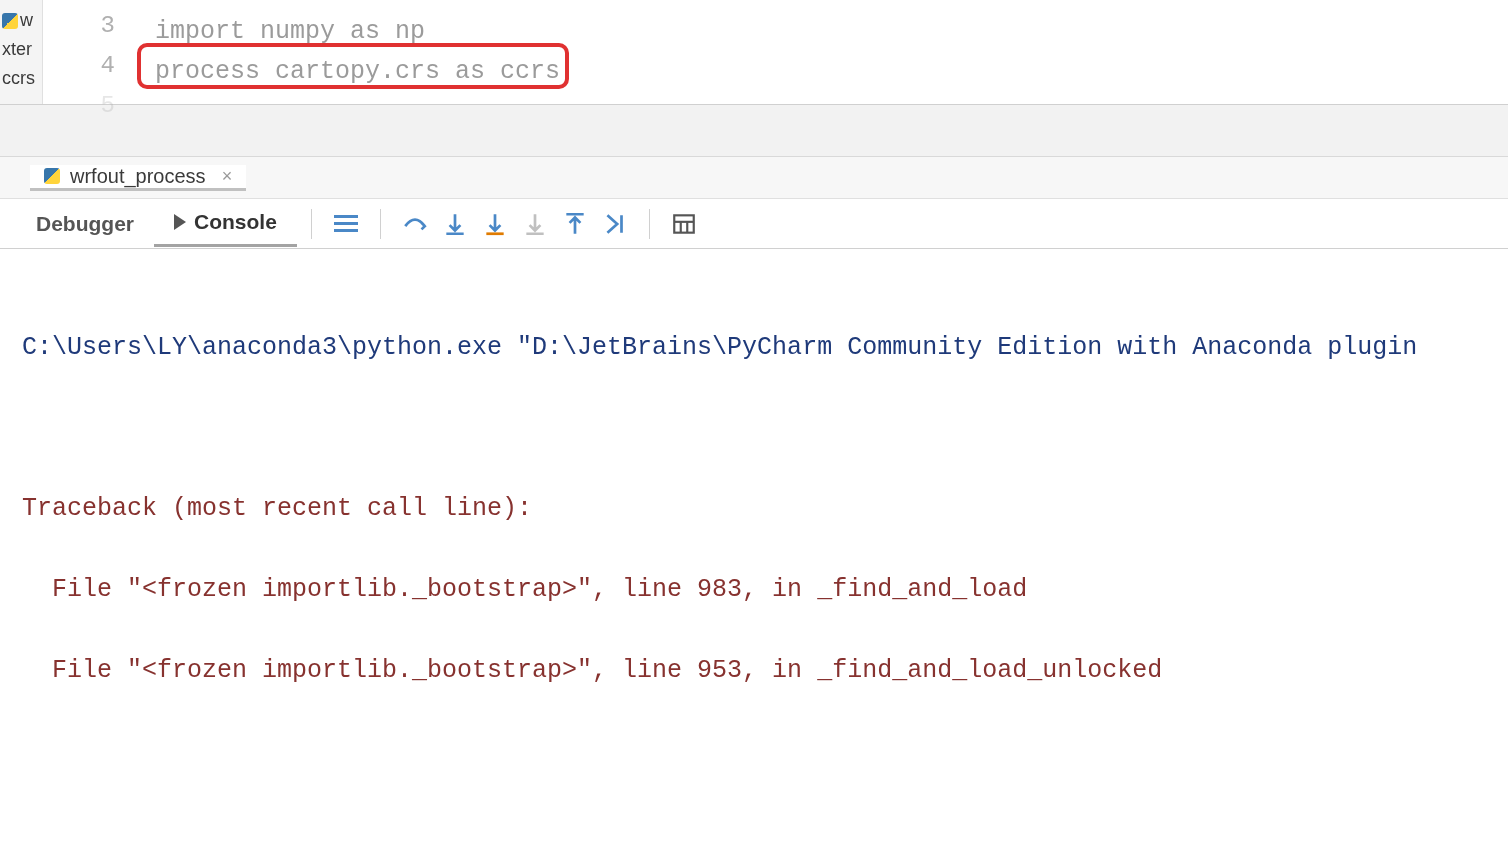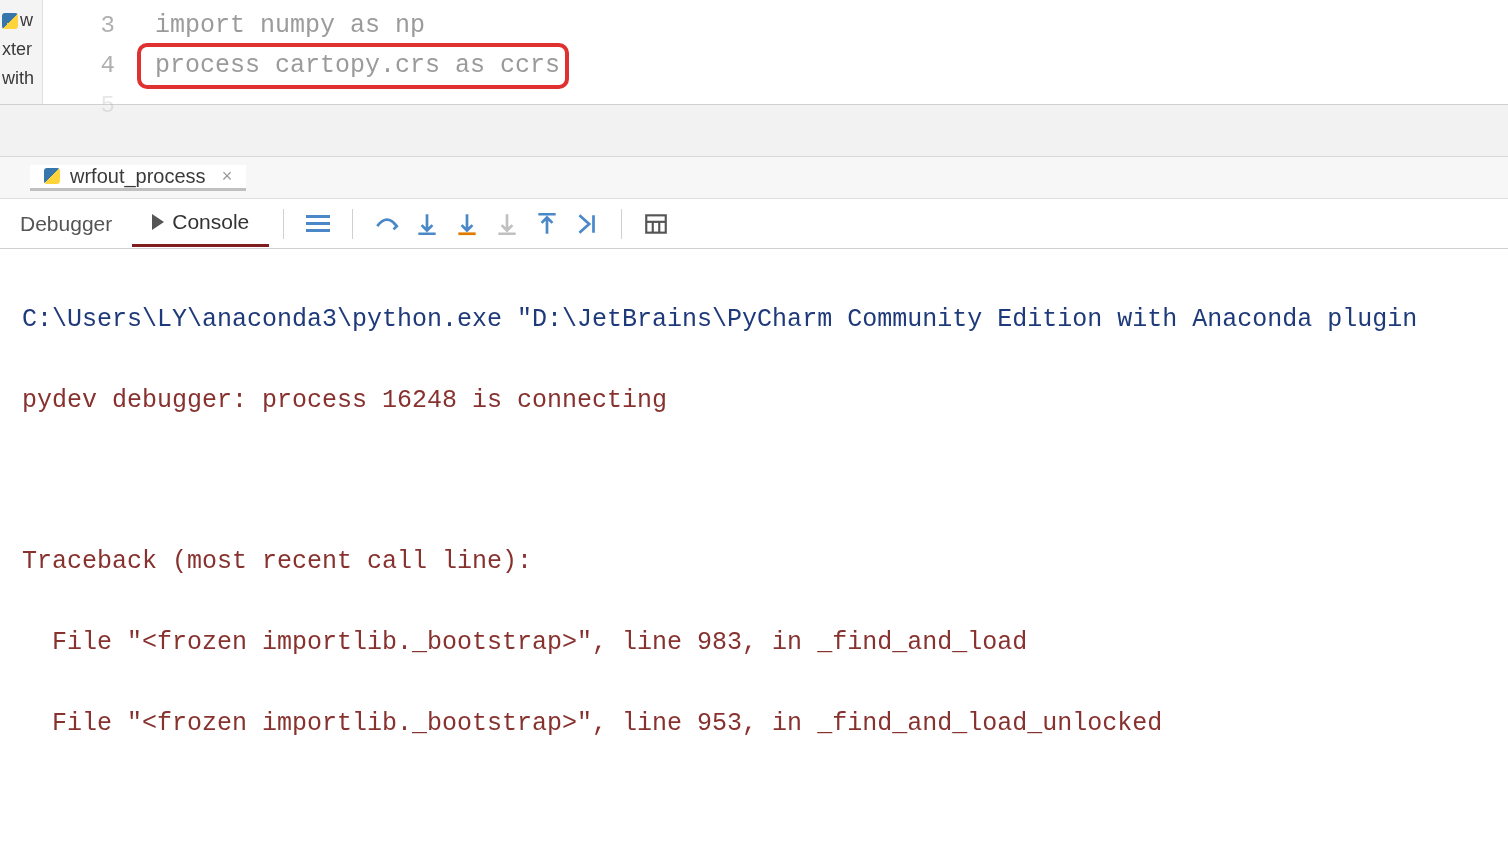--- a/index.html
+++ b/index.html
@@ -41,21 +41,21 @@
   background: #ffffff;
   color: #b0b0b0;
   font-size: 24px;
   text-align: right;
   padding-right: 28px;
   padding-top: 6px;
 }
 .gutter div { height: 40px; line-height: 40px; }
 .code-area {
   flex: 1;
-  padding-top: 6px;
+  padding-top: 12px;
   font-size: 25px;
   color: #9b9b9b;
   position: relative;
 }
 .code-line { height: 40px; line-height: 40px; white-space: pre; padding-left: 12px; }
 .redbox {
   border: 4px solid #e03131;
   border-radius: 10px;
   position: absolute;
   left: -6px;
@@ -93,32 +93,33 @@
 }
 .run-tab .close { color: #999; font-size: 18px; margin-left: 8px; }
 
 
 .toolbar {
   display: flex;
   align-items: center;
   height: 50px;
   background: #ffffff;
   border-bottom: 1px solid #d0d0d0;
-  padding-left: 0;
+  padding-left: 16px;
   gap: 0;
+  font-weight: bold;
 }
 .tool-tab {
   font-size: 21px;
   color: #555;
   padding: 10px 20px;
   display: flex;
   align-items: center;
   gap: 8px;
 }
-.tool-tab.active { border-bottom: 3px solid #7f1d1d; color: #333; }
+.tool-tab.active { border-bottom: 3px solid #a3a3a3; color: #333; }
 .play-icon {
   width: 0; height: 0;
   border-left: 12px solid #555;
   border-top: 8px solid transparent;
   border-bottom: 8px solid transparent;
   display: inline-block;
 }
 .sep { width: 1px; height: 30px; background: #d0d0d0; margin: 0 14px; }
 .tbtn {
   width: 40px; height: 40px;
@@ -135,32 +136,32 @@
 .arrow-svg { width: 26px; height: 26px; }
 
 
 .console {
   padding: 10px 0 0 22px;
   font-size: 25px;
   line-height: 1.62;
   white-space: pre;
   overflow: hidden;
 }
-.c-navy { color: #1f3a7a; }
+.c-navy { color: #1f3a7a; margin-top: 28px; }
 .c-maroon { color: #87322f; }
 .blank { height: 40px; }
 </style>
 </head>
 <body>
 
 <div class="editor-wrap">
   <div class="left-tabs">
     <div><span class="py-badge"></span><span>w</span></div>
     <div>xter</div>
-    <div>with</div>
+    <div>ccrs</div>
   </div>
   <div class="gutter mono">
     <div>3</div>
     <div>4</div>
     <div style="opacity:.3">5</div>
   </div>
   <div class="code-area mono">
     <div class="code-line">import numpy as np</div>
     <div class="code-line">process cartopy.crs as ccrs</div>
     <div class="redbox"></div>
@@ -229,21 +230,20 @@
         <rect x="3" y="4" width="18" height="16" fill="none" stroke="#555" stroke-width="2"></rect>
         <line x1="3" y1="10" x2="21" y2="10" stroke="#555" stroke-width="2"></line>
         <line x1="9" y1="10" x2="9" y2="20" stroke="#555" stroke-width="2"></line>
         <line x1="15" y1="10" x2="15" y2="20" stroke="#555" stroke-width="2"></line>
       </svg>
   </div>
 </div>
 
 <div class="console mono">
 <div class="c-navy">C:\Users\LY\anaconda3\python.exe "D:\JetBrains\PyCharm Community Edition with Anaconda plugin</div>
-<div class="c-maroon">pydev debugger: process 16248 is connecting</div>
 <div class="blank"></div>
 <div class="c-maroon">Traceback (most recent call line):</div>
 <div class="c-maroon">  File "&lt;frozen importlib._bootstrap&gt;", line 983, in _find_and_load</div>
 <div class="c-maroon">  File "&lt;frozen importlib._bootstrap&gt;", line 953, in _find_and_load_unlocked</div>
 
 
 
 
 
 

